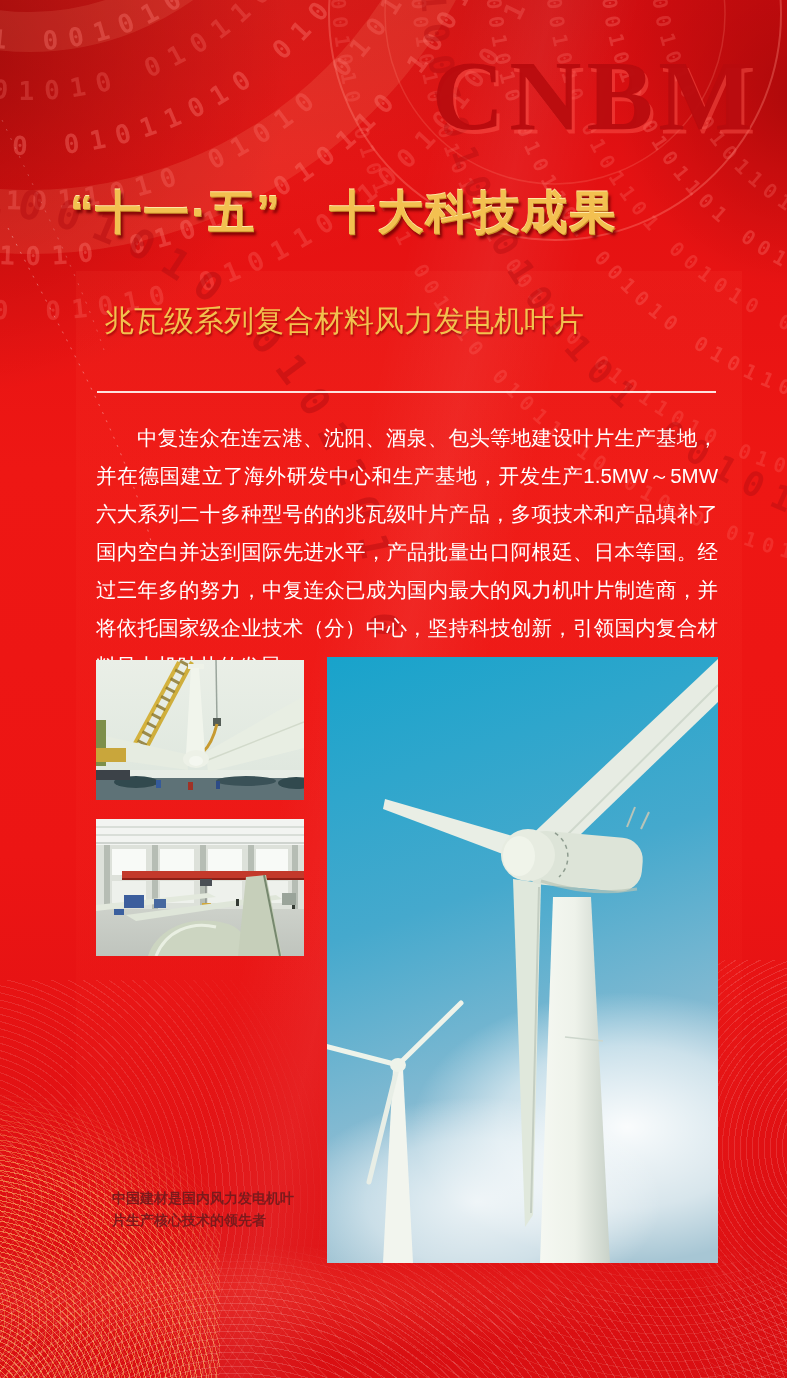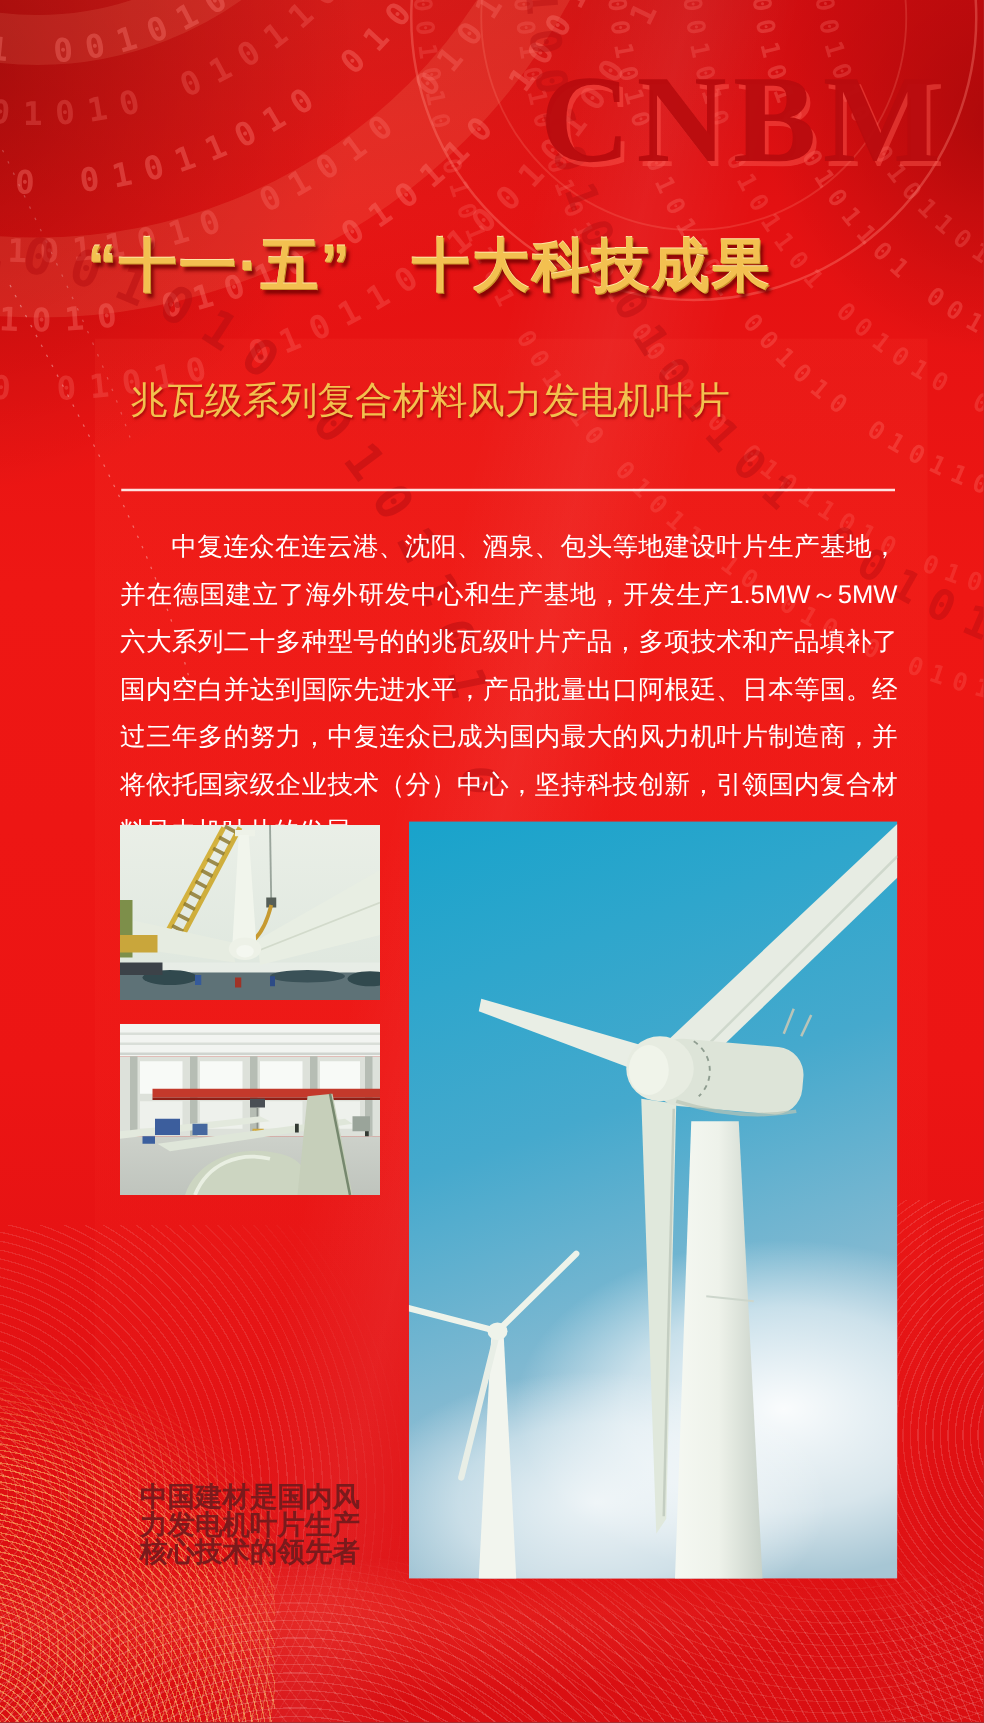--- a/index.html
+++ b/index.html
@@ -69,21 +69,21 @@
     position:absolute;left:96px;top:419px;width:622px;margin:0;
     font-size:20.5px;line-height:38px;color:#ffffff;font-weight:500;
     text-indent:2em;text-align:justify;
   }
   .photo{position:absolute;overflow:hidden;}
   #photo1{left:96px;top:660px;width:208px;height:140px;}
   #photo2{left:96px;top:819px;width:208px;height:137px;}
   #photo3{left:327px;top:657px;width:391px;height:606px;}
   .figure-caption{
     position:absolute;left:112px;top:1187px;width:190px;
-    font-size:22px;line-height:22px;font-weight:700;color:#7a1a1c;
+    font-size:14px;line-height:22px;font-weight:700;color:#7a1a1c;
   }
 </style>
 </head>
 <body>
 
 <div class="poster">
 
   <div class="panel"></div>
 
   <svg class="decor-svg" width="787" height="1378" viewBox="0 0 787 1378" xmlns="http://www.w3.org/2000/svg" xmlns:xlink="http://www.w3.org/1999/xlink">

